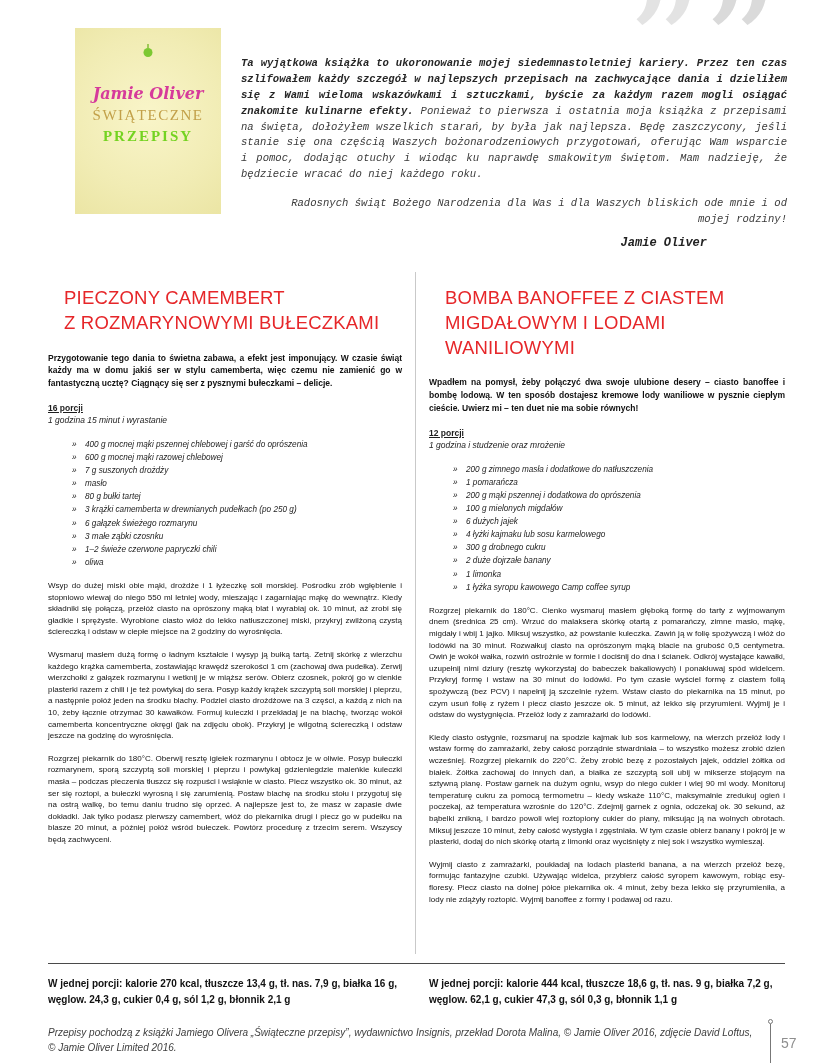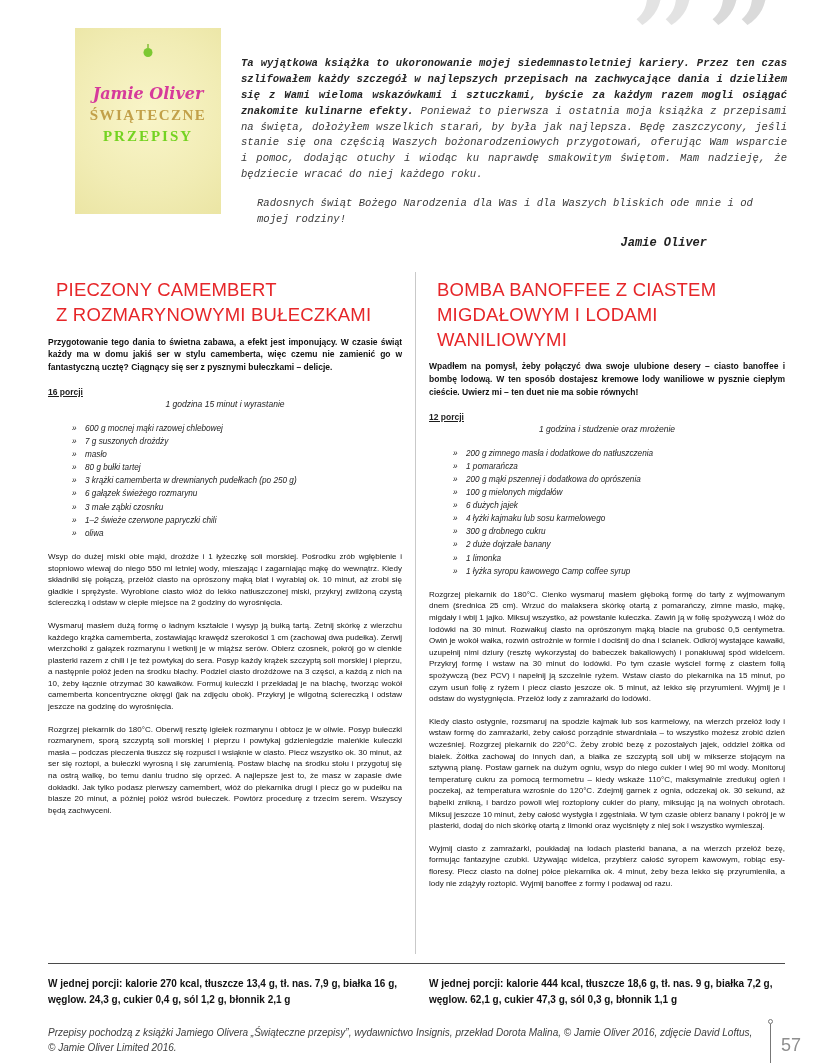--- a/index.html
+++ b/index.html
@@ -3,60 +3,60 @@
 <meta charset="utf-8">
 <style>
   html,body{margin:0;padding:0;}
   body{width:827px;height:1063px;background:#fff;font-family:"Liberation Sans",sans-serif;color:#1d1d1d;position:relative;overflow:hidden;}
 
   
   .cover{position:absolute;left:75px;top:28px;width:146px;height:186px;text-align:center;
     background:radial-gradient(circle at 50% 46%, #f9f5c9 0%, #f1ecb4 62%, #ebe5a4 100%);}
   .bauble{margin-top:16px;height:14px;}
   .cover-author{margin-top:26px;font-family:"DejaVu Serif",serif;font-style:italic;font-weight:bold;color:#d63a9b;font-size:16px;}
-  .cover-title1{margin-top:4px;font-family:"Liberation Serif",serif;font-weight:bold;color:#c2a049;font-size:15px;letter-spacing:1.5px;}
+  .cover-title1{margin-top:4px;font-family:"Liberation Serif",serif;font-weight:normal;color:#c2a049;font-size:15px;letter-spacing:1.5px;}
   .cover-title2{margin-top:4px;font-family:"Liberation Serif",serif;font-weight:bold;color:#74d321;font-size:15px;letter-spacing:2px;}
 
   
   .quotes{position:absolute;left:626px;top:14px;width:180px;height:120px;pointer-events:none;}
   .quotes span{position:absolute;font-family:"DejaVu Serif",serif;font-size:150px;line-height:0.9;color:#dadada;}
   .quotes .q1{left:0;top:-36px;color:#e3e3e3;}
   .quotes .q2{left:76px;top:-36px;}
 
   
   .intro{position:absolute;left:241px;top:56px;width:546px;font-style:italic;font-size:10.6px;line-height:1.5;color:#3a3a3a;text-align:justify;font-family:Liberation Mono, monospace;}
   .intro .b{font-weight:bold;color:#262626;}
-  .greeting{margin:13px 0 0 16px;text-align:left;}
+  .greeting{margin:13px 0 0 16px;text-align:right;}
   .signature{margin:6px 0 0 0;text-align:right;padding-right:80px;font-weight:bold;font-size:12px;color:#222;}
 
   
   .col{position:absolute;top:270px;}
   .col-left{left:48px;width:354px;}
   .col-right{left:429px;width:356px;}
-  .recipe-title{margin:8px;color:#e62629;font-size:18.5px;line-height:1.34;font-weight:400;letter-spacing:0.2px;}
+  .recipe-title{margin:16px;color:#e62629;font-size:18.5px;line-height:1.34;font-weight:400;letter-spacing:0.2px;}
   .lead{margin:8px 0 0 0;font-weight:bold;font-size:8.5px;line-height:1.5;text-align:justify;color:#111;}
   .servings{margin:13px 0 0 0;font-weight:bold;font-size:8.5px;text-decoration:underline;}
-  .time{margin:2px 0 0 0;font-style:italic;font-size:8.5px;text-align:center;}
+  .time{margin:2px 0 0 0;font-style:italic;font-size:8.5px;}
   ul.ingredients{list-style:none;margin:13px 0 0 0;padding:0 0 0 24px;font-style:italic;font-size:8.2px;line-height:1.6;}
   ul.ingredients li{position:relative;padding-left:13px;}
   ul.ingredients li::before{content:"»";position:absolute;left:0;top:0;}
   .step{margin:11px 0 0 0;font-size:8px;line-height:1.45;text-align:justify;color:#141414;}
 
   .vdivider{position:absolute;left:415px;top:272px;width:1px;height:682px;background:#c9c9c9;}
   .hrule{position:absolute;left:48px;top:963px;width:737px;height:1px;background:#4a4a4a;}
 
   .nutrition{position:absolute;top:976px;font-weight:bold;font-size:10px;line-height:1.55;color:#111;}
   .nutrition-left{left:48px;width:354px;}
   .nutrition-right{left:429px;width:356px;}
 
   .footer{position:absolute;left:48px;top:1026px;width:712px;font-style:italic;font-size:10px;line-height:1.45;color:#3e3e3e;}
 
   .page-marker{position:absolute;left:770px;top:1024px;width:1px;height:39px;background:#777;}
   .page-marker::before{content:"";position:absolute;top:-5px;left:-2px;width:3px;height:3px;border:1px solid #777;border-radius:50%;background:#fff;}
-  .pagenum{position:absolute;left:781px;top:1035px;font-size:18px;color:#8e8e8e;}
+  .pagenum{position:absolute;left:781px;top:1035px;font-size:14px;color:#8e8e8e;}
 </style>
 </head>
 <body>
 
 <div class="quotes">
   <span class="q1">”</span>
   <span class="q2">”</span>
 </div>
 
 <div class="cover">
@@ -81,20 +81,21 @@
 
 <div class="col col-left">
   <h2 class="recipe-title">
     <span>PIECZONY CAMEMBERT</span><br>
     <span>Z ROZMARYNOWYMI BUŁECZKAMI</span>
   </h2>
   <p class="lead">Przygotowanie tego dania to świetna zabawa, a efekt jest imponujący. W czasie świąt każdy ma w domu jakiś ser w stylu camemberta, więc czemu nie zamienić go w fantastyczną ucztę? Ciągnący się ser z pysznymi bułeczkami – delicje.</p>
   <p class="servings">16 porcji</p>
   <p class="time">1 godzina 15 minut i wyrastanie</p>
   <ul class="ingredients">
+    <li>400 g mocnej mąki pszennej chlebowej i garść do oprószenia</li>
     <li>600 g mocnej mąki razowej chlebowej</li>
     <li>7 g suszonych drożdży</li>
     <li>masło</li>
     <li>80 g bułki tartej</li>
     <li>3 krążki camemberta w drewnianych pudełkach (po 250 g)</li>
     <li>6 gałązek świeżego rozmarynu</li>
     <li>3 małe ząbki czosnku</li>
     <li>1–2 świeże czerwone papryczki chili</li>
     <li>oliwa</li>
   </ul>

